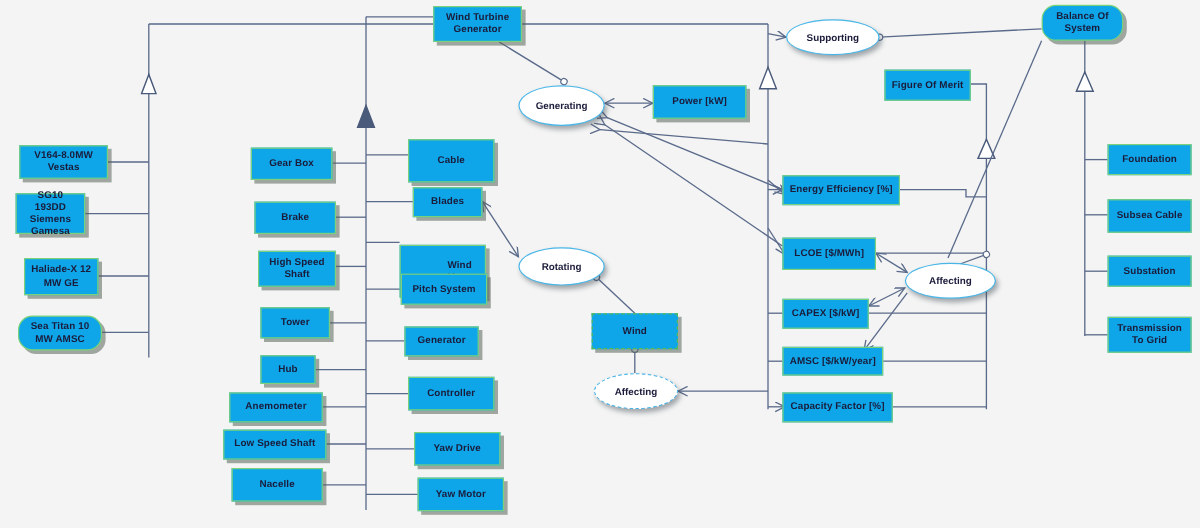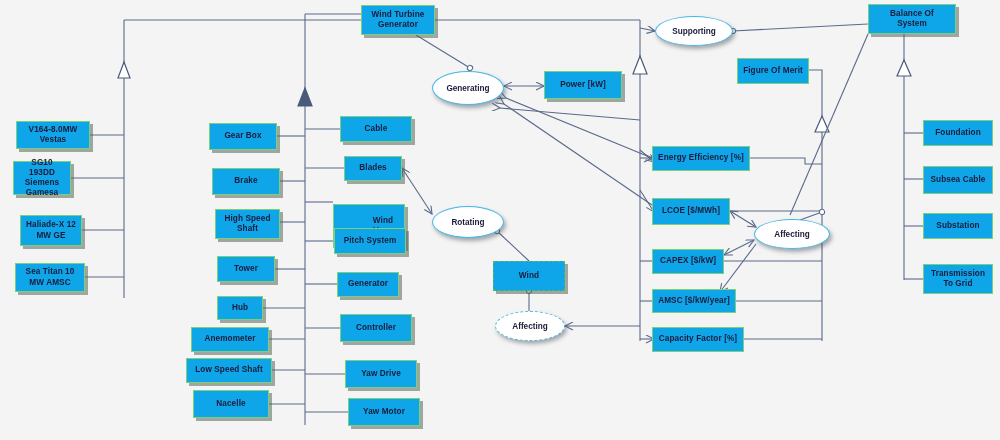--- a/index.html
+++ b/index.html
@@ -169,52 +169,52 @@
       <path d="M724,255 L754,240" marker-start="url(#openArrowStart)" marker-end="url(#openArrow)"></path>
       <path d="M756,244 L720,292" marker-end="url(#openArrow)"></path>
       <path d="M800,220 L822,212" marker-end="url(#circleEnd)"></path>
       <path d="M830,234 L822,234"></path>
       <path d="M868,34 L790,215"></path>
     </g>
   </svg>
 
   <div class="node shadow" style="left: 361px; top: 5px; width: 74px; height: 30px;">Wind Turbine
 Generator</div>
-  <div class="node shadow" style="left: 868px; top: 4px; width: 88px; height: 30px;">Balance Of
+  <div class="node shadow" style="left: 868px; top: 4px; width: 68px; height: 30px; border-radius: 12px;">Balance Of
 System</div>
   <div class="node shadow" style="left: 544px; top: 71px; width: 78px; height: 28px;">Power [kW]</div>
   <div class="node" style="left: 737px; top: 58px; width: 72px; height: 26px;">Figure Of Merit</div>
   <div class="node" style="left: 652px; top: 146px; width: 98px; height: 25px;">Energy Efficiency [%]</div>
   <div class="node" style="left: 652px; top: 198px; width: 78px; height: 27px;">LCOE [$/MWh]</div>
   <div class="node" style="left: 652px; top: 249px; width: 72px; height: 25px;">CAPEX [$/kW]</div>
   <div class="node" style="left: 652px; top: 289px; width: 84px; height: 24px;">AMSC [$/kW/year]</div>
   <div class="node" style="left: 652px; top: 327px; width: 92px; height: 25px; text-align: center;">Capacity Factor [%]</div>
   <div class="node shadow dashed" style="left: 493px; top: 261px; width: 72px; height: 30px;">Wind</div>
 
   <div class="node shadow" style="left: 16px; top: 121px; width: 74px; height: 28px;">V164-8.0MW
 Vestas</div>
   <div class="node shadow" style="left: 13px; top: 161px; width: 58px; height: 34px;">SG10 193DD
 Siemens
 Gamesa</div>
   <div class="node shadow" style="left: 20px; top: 215px; width: 62px; height: 31px;">Haliade-X 12
 MW GE</div>
-  <div class="node shadow" style="left: 15px; top: 263px; width: 70px; height: 29px;">Sea Titan 10
+  <div class="node shadow" style="left: 15px; top: 263px; width: 70px; height: 29px; border-radius: 12px;">Sea Titan 10
 MW AMSC</div>
 
   <div class="node shadow" style="left: 209px; top: 123px; width: 68px; height: 27px;">Gear Box</div>
   <div class="node shadow" style="left: 212px; top: 168px; width: 68px; height: 27px;">Brake</div>
   <div class="node shadow" style="left: 215px; top: 209px; width: 65px; height: 30px;">High Speed
 Shaft</div>
   <div class="node shadow" style="left: 217px; top: 256px; width: 58px; height: 26px;">Tower</div>
   <div class="node shadow" style="left: 217px; top: 296px; width: 46px; height: 24px;">Hub</div>
   <div class="node shadow" style="left: 191px; top: 327px; width: 78px; height: 25px;">Anemometer</div>
   <div class="node shadow" style="left: 186px; top: 358px; width: 86px; height: 25px;">Low Speed Shaft</div>
   <div class="node shadow" style="left: 193px; top: 390px; width: 76px; height: 28px;">Nacelle</div>
 
-  <div class="node shadow" style="left: 340px; top: 116px; width: 72px; height: 26px;">Cable</div>
+  <div class="node shadow" style="left: 340px; top: 116px; width: 72px; height: 36px;">Cable</div>
   <div class="node shadow" style="left: 344px; top: 156px; width: 58px; height: 25px;">Blades</div>
   <div class="node shadow" style="left: 333px; top: 204px; width: 72px; height: 44px; padding-left: 32px;">Wind Vane</div>
   <div class="node shadow" style="left: 334px; top: 228px; width: 72px; height: 26px;">Pitch System</div>
   <div class="node shadow" style="left: 337px; top: 272px; width: 62px; height: 25px;">Generator</div>
   <div class="node shadow" style="left: 340px; top: 314px; width: 72px; height: 28px;">Controller</div>
   <div class="node shadow" style="left: 345px; top: 360px; width: 72px; height: 28px;">Yaw Drive</div>
   <div class="node shadow" style="left: 348px; top: 398px; width: 72px; height: 28px;">Yaw Motor</div>
 
   <div class="node" style="left: 923px; top: 120px; width: 70px; height: 26px;">Foundation</div>
   <div class="node" style="left: 923px; top: 166px; width: 70px; height: 28px;">Subsea Cable</div>

